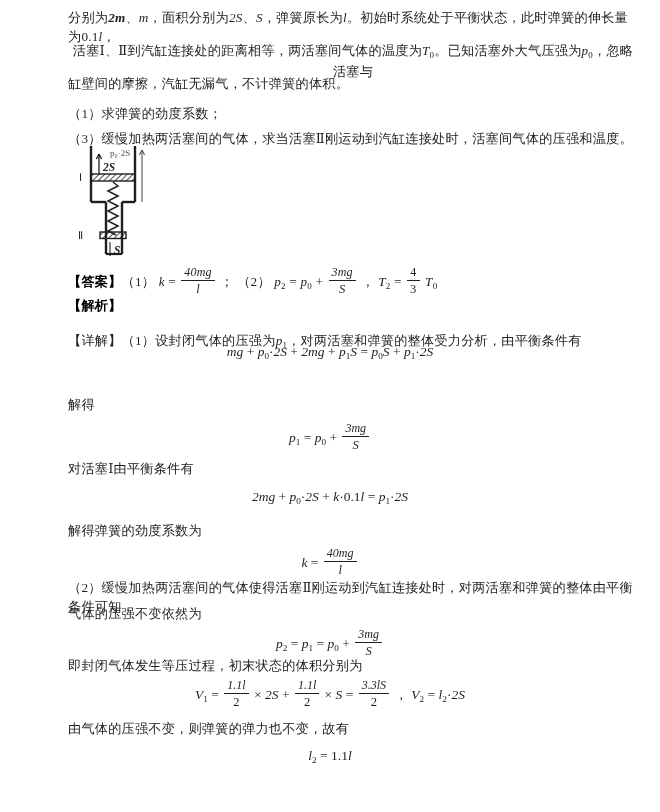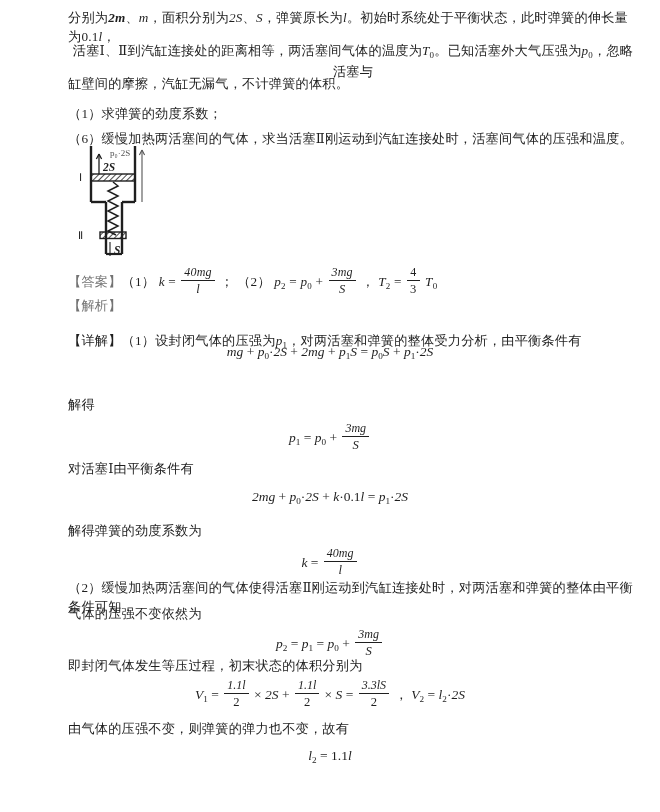--- a/index.html
+++ b/index.html
@@ -30,21 +30,21 @@
     line-height: 1.45;
     letter-spacing: 0.2px;
     color: #1f1f1f;
   }
   .cn { font-family: "Liberation Serif", "DejaVu Serif", serif; }
   i.v, .mi {
     font-style: italic;
     font-family: "Liberation Serif", "DejaVu Serif", serif;
   }
   .bold-var { font-weight: bold; font-style: italic; }
-  .blue { color: #737373; font-weight: normal; }
+  .blue { color: #000000; font-weight: bold; }
   .eq-line {
     position: absolute;
     left: 0;
     width: 660px;
     text-align: center;
     font-size: 13.5px;
     color: #1f1f1f;
   }
   .frac {
     display: inline-block;
@@ -95,21 +95,21 @@
   </div>
 
   <div class="body-text" style="top:41px;text-align:center;">
     <span class="cn">活塞</span><span>Ⅰ</span><span class="cn">、</span><span>Ⅱ</span><span class="cn">到汽缸连接处的距离相等，两活塞间气体的温度为</span><i class="v">T</i><sub>0</sub><span class="cn">。已知活塞外大气压强为</span><i class="v">p</i><sub>0</sub><span class="cn">，忽略活塞与</span>
   </div>
 
   <div class="body-text" style="top:74px;">缸壁间的摩擦，汽缸无漏气，不计弹簧的体积。</div>
 
   <div class="body-text" style="top:104px;">（1）求弹簧的劲度系数；</div>
 
-  <div class="body-text" style="top:129px;">（6）缓慢加热两活塞间的气体，求当活塞Ⅱ刚运动到汽缸连接处时，活塞间气体的压强和温度。</div>
+  <div class="body-text" style="top:129px;">（3）缓慢加热两活塞间的气体，求当活塞Ⅱ刚运动到汽缸连接处时，活塞间气体的压强和温度。</div>
 
   <div class="figure">
     <svg class="fig-svg" width="112" height="116" viewBox="0 0 112 116" xmlns="http://www.w3.org/2000/svg">
       <defs>
         <pattern id="hatch" width="4" height="4" patternTransform="rotate(45)" patternUnits="userSpaceOnUse">
           <line x1="0" y1="0" x2="0" y2="4" stroke="#1f1f1f" stroke-width="1.6"></line>
         </pattern>
       </defs>
 
       <line x1="19" y1="2" x2="19" y2="58" stroke="#1f1f1f" stroke-width="2.4"></line>

